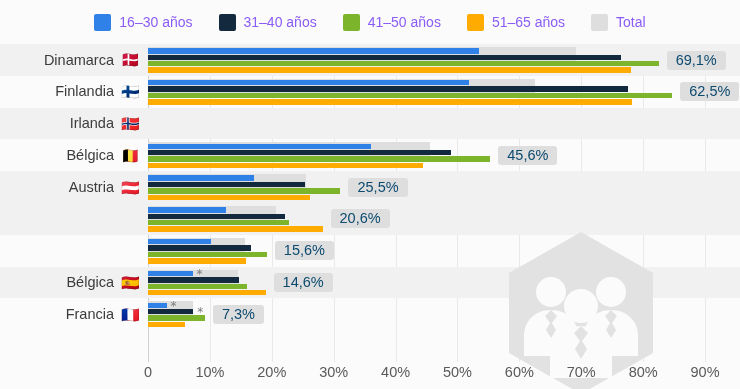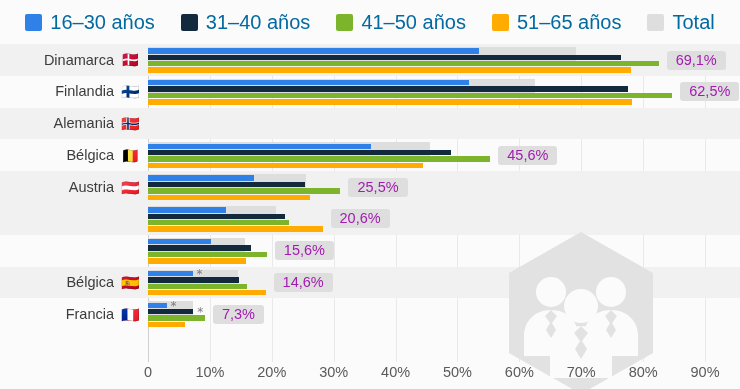--- a/index.html
+++ b/index.html
@@ -11,21 +11,21 @@
   }
   #chart-root{position:relative;width:740px;height:389px;}
 
   
   .legend{
     position:absolute;left:0;top:0;width:740px;height:44px;
     display:flex;align-items:center;justify-content:center;gap:26px;
   }
   .legend-item{display:flex;align-items:center;gap:8px;}
   .legend-swatch{width:17px;height:17px;border-radius:2px;flex:none;}
-  .legend-label{font-size:20px;color:#0369a1;white-space:nowrap;line-height:1;}
+  .legend-label{font-size:14px;color:#8b5cf6;white-space:nowrap;line-height:1;}
 
   
   .plot{position:absolute;left:0;top:44px;width:740px;height:318px;}
   .rows{position:absolute;left:0;top:0;width:740px;height:318px;}
   .row{position:relative;height:31.8px;width:740px;padding-left:9px;}
   .row.alt{background:#f1f1f1;}
   .row.alt .row-plot{background:#f1f1f1;}
 
   .row-label-wrap{
     position:absolute;left:0;top:0;width:148px;height:100%;
@@ -50,21 +50,21 @@
   .bar-s2{left:0;top:17.0px;height:5.4px;background:#7cb52c;}
   .bar-s3{left:0;top:23.4px;height:5.4px;background:#ffab00;}
 
   .star{
     position:absolute;font-size:12px;color:#7c7c7c;line-height:1;
     font-family:"DejaVu Sans",sans-serif;
   }
 
   .value-pill{
     position:absolute;top:6.5px;height:19px;line-height:19px;
-    background:#dededf;color:#a21caf;border-radius:3px;
+    background:#dededf;color:#0c4a6e;border-radius:3px;
     font-size:14.5px;padding:0 9px;white-space:nowrap;
   }
 
   
   .xaxis{position:absolute;left:0;top:362px;width:740px;height:27px;}
   .xtick{
     position:absolute;top:3px;font-size:14.5px;color:#5a5a5a;
     transform:translateX(-50%);white-space:nowrap;line-height:1;
   }
 
@@ -139,21 +139,21 @@
             <div class="bar bar-total" style="width: 386.842px; background: rgb(222, 222, 223);"></div>
             <div class="bar bar-s0" style="width: 320.615px; background: rgb(47, 128, 231);"></div>
             <div class="bar bar-s1" style="width: 480.303px; background: rgb(19, 41, 61);"></div>
             <div class="bar bar-s2" style="width: 524.248px; background: rgb(124, 181, 44);"></div>
             <div class="bar bar-s3" style="width: 484.017px; background: rgb(255, 171, 0);"></div>
             <div class="value-pill" style="left: 532.248px;">62,5%</div>
           </div>
         </div>
         <div class="row alt">
           <div class="row-label-wrap">
-            <span class="row-label">Alemania</span>
+            <span class="row-label">Irlanda</span>
             <span class="row-flag">🇳🇴</span>
           </div>
         </div>
         <div class="row">
           <div class="row-label-wrap">
             <span class="row-label">Bélgica</span>
             <span class="row-flag">🇧🇪</span>
           </div>
           <div class="row-plot">
             <div class="bar bar-total" style="width: 282.24px; background: rgb(222, 222, 223);"></div>

